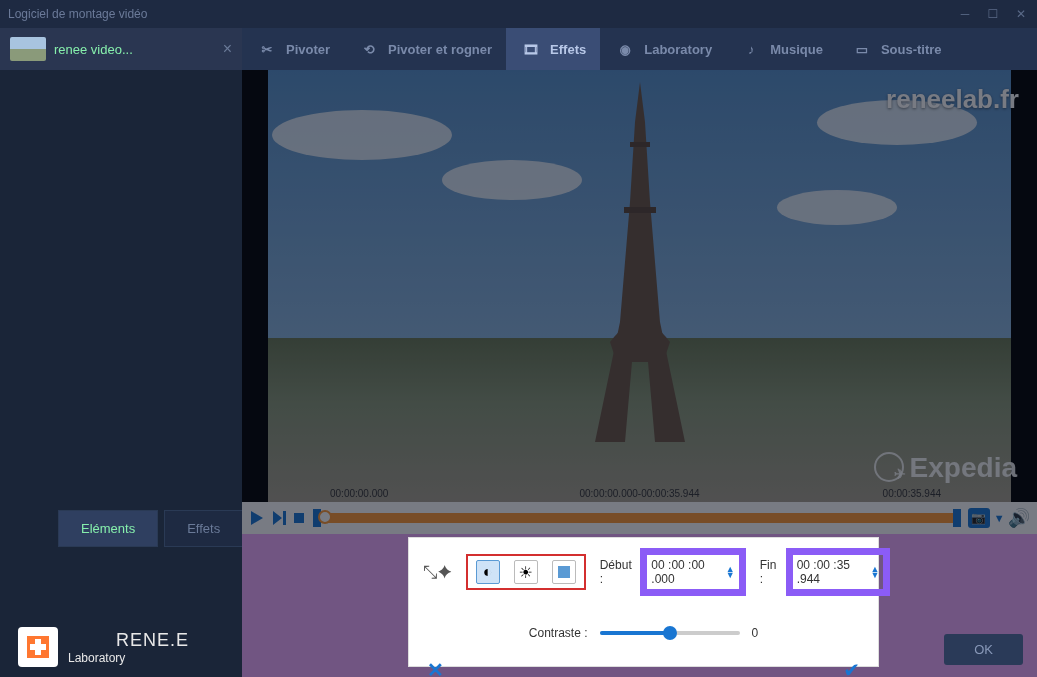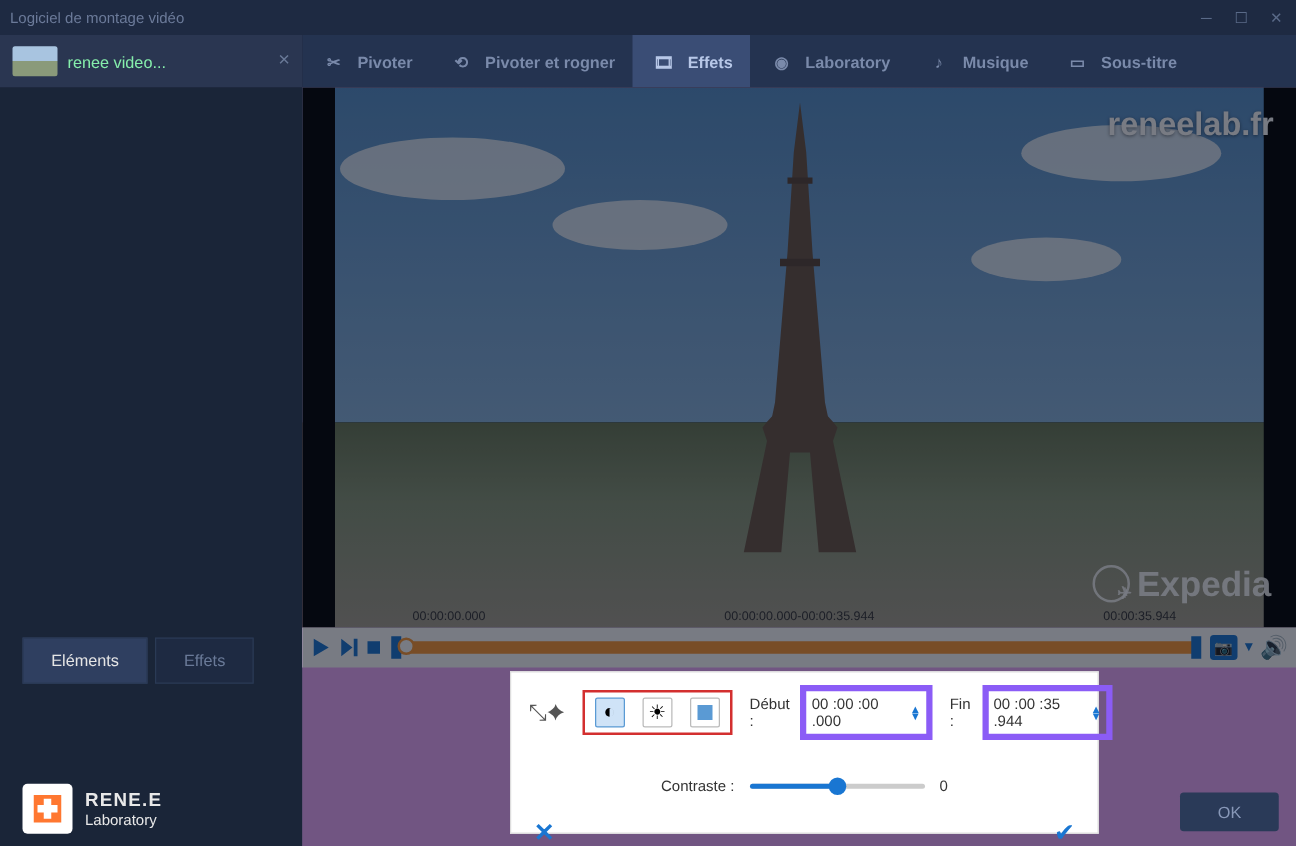--- a/index.html
+++ b/index.html
@@ -14,29 +14,29 @@
 .file-name{flex:1;color:#86efac;font-size:13px;}
 .close-tab{color:#6a7a98;font-size:16px;cursor:pointer;}
 .toolbar{flex:1;display:flex;background:#243350;height:42px;}
 .tool-btn{display:flex;align-items:center;gap:8px;padding:0 14px;color:#7a8aaa;font-size:13px;font-weight:bold;cursor:pointer;}
 .tool-btn.active{background:#3a4d75;color:#b8c8e8;}
 .tool-icon{width:22px;height:22px;display:flex;align-items:center;justify-content:center;}
 .main-area{display:flex;height:calc(677px - 70px);}
 .sidebar{width:242px;background:#1a2538;position:relative;}
 .side-tabs{position:absolute;bottom:130px;left:18px;display:flex;gap:6px;}
 .side-tab{padding:10px 22px;color:#6a7a98;font-size:13px;cursor:pointer;border:1px solid #2a3a55;background:#1e2a42;}
-.side-tab.active{background:#2f3f60;color:#e5e5e5;}
+.side-tab.active{background:#2f3f60;color:#86efac;margin-left:40px;}
 .logo-block{position:absolute;bottom:10px;left:18px;display:flex;align-items:center;gap:10px;}
 .logo-box{width:40px;height:40px;background:#fff;border-radius:4px;display:flex;align-items:center;justify-content:center;}
 .cross{width:22px;height:22px;background:#ff7730;position:relative;}
 .cross::before,.cross::after{content:'';position:absolute;background:#fff;}
 .cross::before{left:8px;top:3px;width:6px;height:16px;}
 .cross::after{top:8px;left:3px;width:16px;height:6px;}
 .logo-text{color:#e8e8e8;}
-.logo-main{font-size:15px;font-weight:bold;letter-spacing:1px;}
+.logo-main{font-size:18px;font-weight:normal;letter-spacing:1px;margin-left:48px;}
 .logo-sub{font-size:12px;}
 .content{flex:1;background:#f0abfc;position:relative;}
 .video-area{width:795px;height:432px;background:#000;position:relative;overflow:hidden;}
 .sky{position:absolute;width:100%;height:62%;background:linear-gradient(to bottom,#5891c9,#8bb5dd);}
 .cloud{position:absolute;background:rgba(255,255,255,0.75);border-radius:50%;}
 .c1{width:180px;height:50px;top:40px;left:30px;}
 .c2{width:140px;height:40px;top:90px;left:200px;}
 .c3{width:160px;height:45px;top:30px;right:60px;}
 .c4{width:120px;height:35px;top:120px;right:140px;}
 .ground{position:absolute;bottom:0;width:100%;height:38%;background:linear-gradient(to bottom,#6a7855,#8a9878 40%,#a8a090);}
@@ -61,21 +61,21 @@
 .overlay{position:absolute;left:0;right:0;top:0;bottom:0;background:rgba(10,15,30,0.55);pointer-events:none;}
 .footer-btns{position:absolute;bottom:12px;right:14px;display:flex;gap:12px;}
 .footer-btn{padding:8px 30px;background:#2a3a58;color:#8898b8;font-size:13px;border-radius:3px;cursor:pointer;}
 .effects-panel{position:absolute;left:408px;top:537px;right:158px;height:130px;background:#fff;border:1px solid #ddd;z-index:10;padding:10px 14px;}
 .ep-row1{display:flex;align-items:center;gap:14px;}
 .wand{color:#555;font-size:18px;}
 .red-box{border:2px solid #d32f2f;padding:4px 8px;display:flex;gap:14px;}
 .mini-btn{width:24px;height:24px;display:flex;align-items:center;justify-content:center;border:1px solid #bbb;border-radius:2px;cursor:pointer;}
 .mini-btn.sel{background:#cfe3f7;border-color:#5a9ad4;}
 .time-field{display:flex;align-items:center;gap:4px;font-size:12px;color:#333;}
-.time-input{border:5px solid #8b5cf6;padding:3px 4px;font-size:12px;width:110px;display:flex;align-items:center;justify-content:space-between;}
+.time-input{border:7px solid #8b5cf6;padding:3px 4px;font-size:12px;width:110px;display:flex;align-items:center;justify-content:space-between;}
 .spinner{display:flex;flex-direction:column;line-height:6px;color:#1976d2;font-size:9px;}
 .ep-row2{display:flex;align-items:center;justify-content:center;gap:12px;margin-top:30px;font-size:12px;color:#333;}
 .slider{width:140px;height:4px;background:#ccc;border-radius:2px;position:relative;}
 .slider-fill{position:absolute;left:0;width:50%;height:100%;background:#1976d2;border-radius:2px;}
 .slider-thumb{position:absolute;left:50%;top:-5px;width:14px;height:14px;background:#1976d2;border-radius:50%;transform:translateX(-50%);}
 .ep-row3{display:flex;justify-content:space-between;margin-top:18px;padding:0 4px;}
 .x-btn{color:#1976d2;font-size:20px;font-weight:bold;cursor:pointer;}
 .check-btn{color:#1976d2;font-size:20px;cursor:pointer;}
 </style>
 </head>

